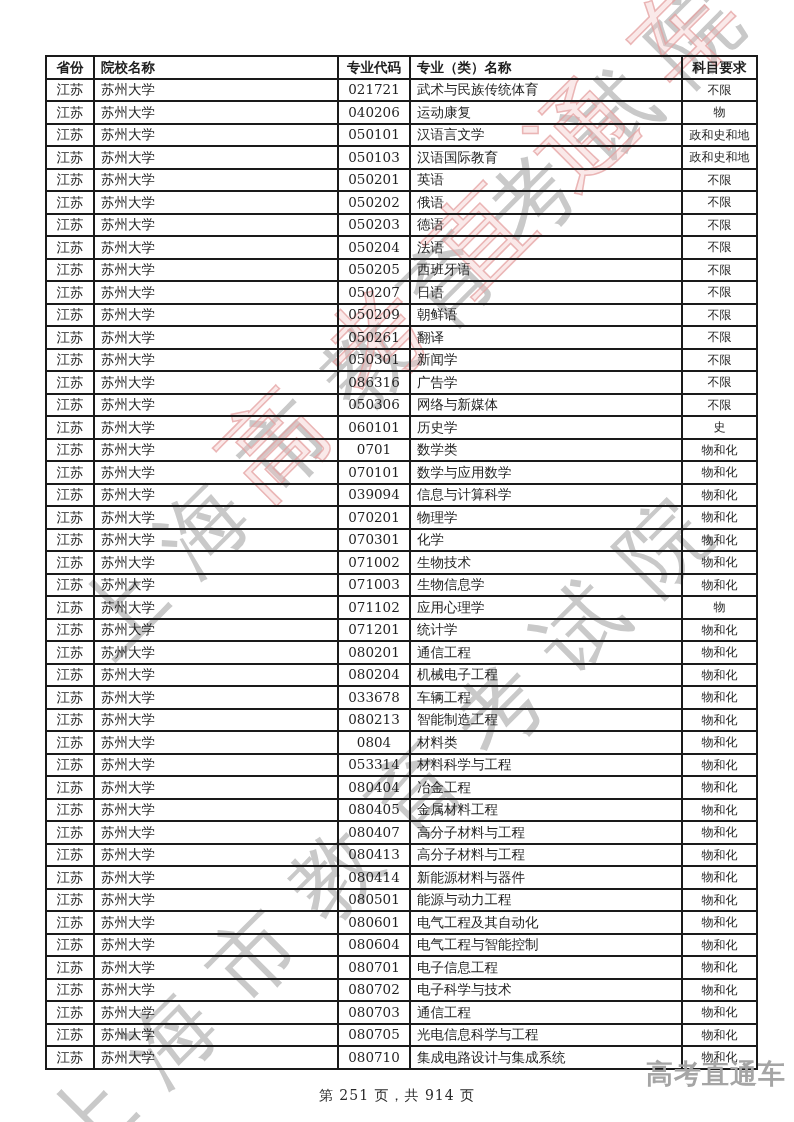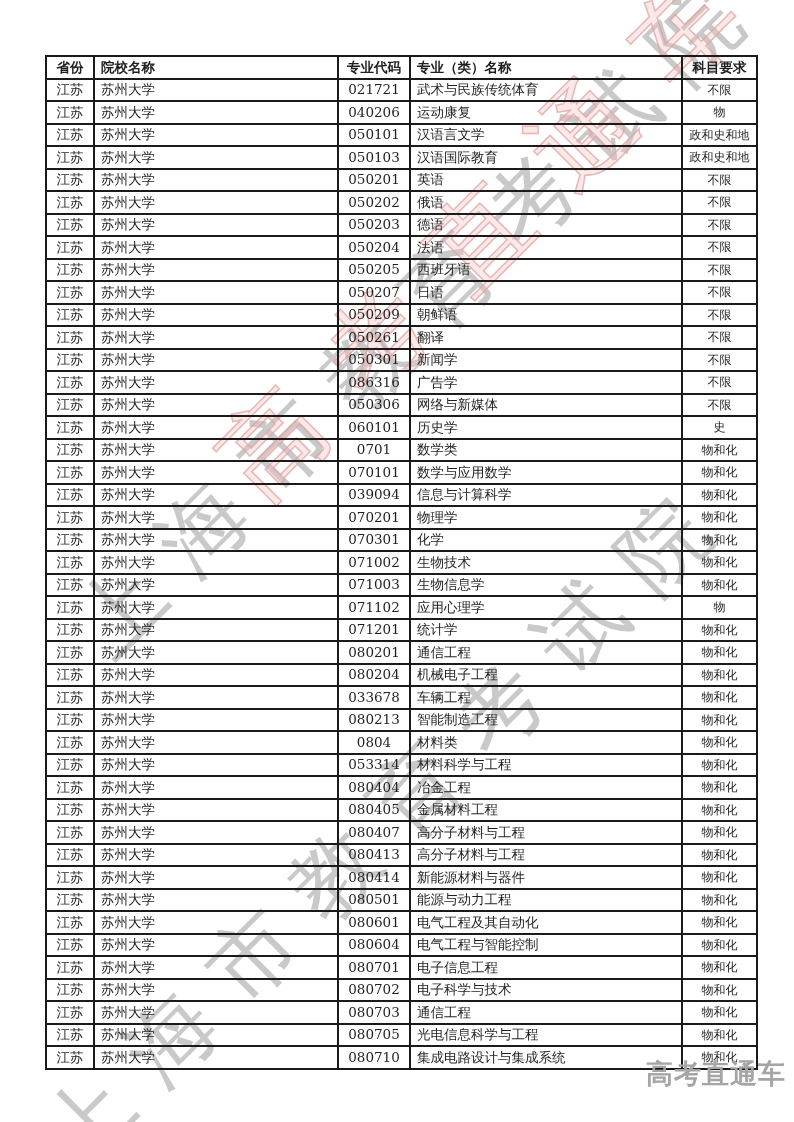--- a/index.html
+++ b/index.html
@@ -381,15 +381,16 @@
         <tr>
           <td class="c0">江苏</td>
           <td class="c1">苏州大学</td>
           <td class="c2">080710</td>
           <td class="c3">集成电路设计与集成系统</td>
           <td class="c4">物和化</td>
         </tr>
       </tbody>
   </table>
 
+  <div class="page-info">第 251 页，共 914 页</div>
   <div class="brand-logo">高考直通车</div>
 
 </div>
 
 </body></html>

